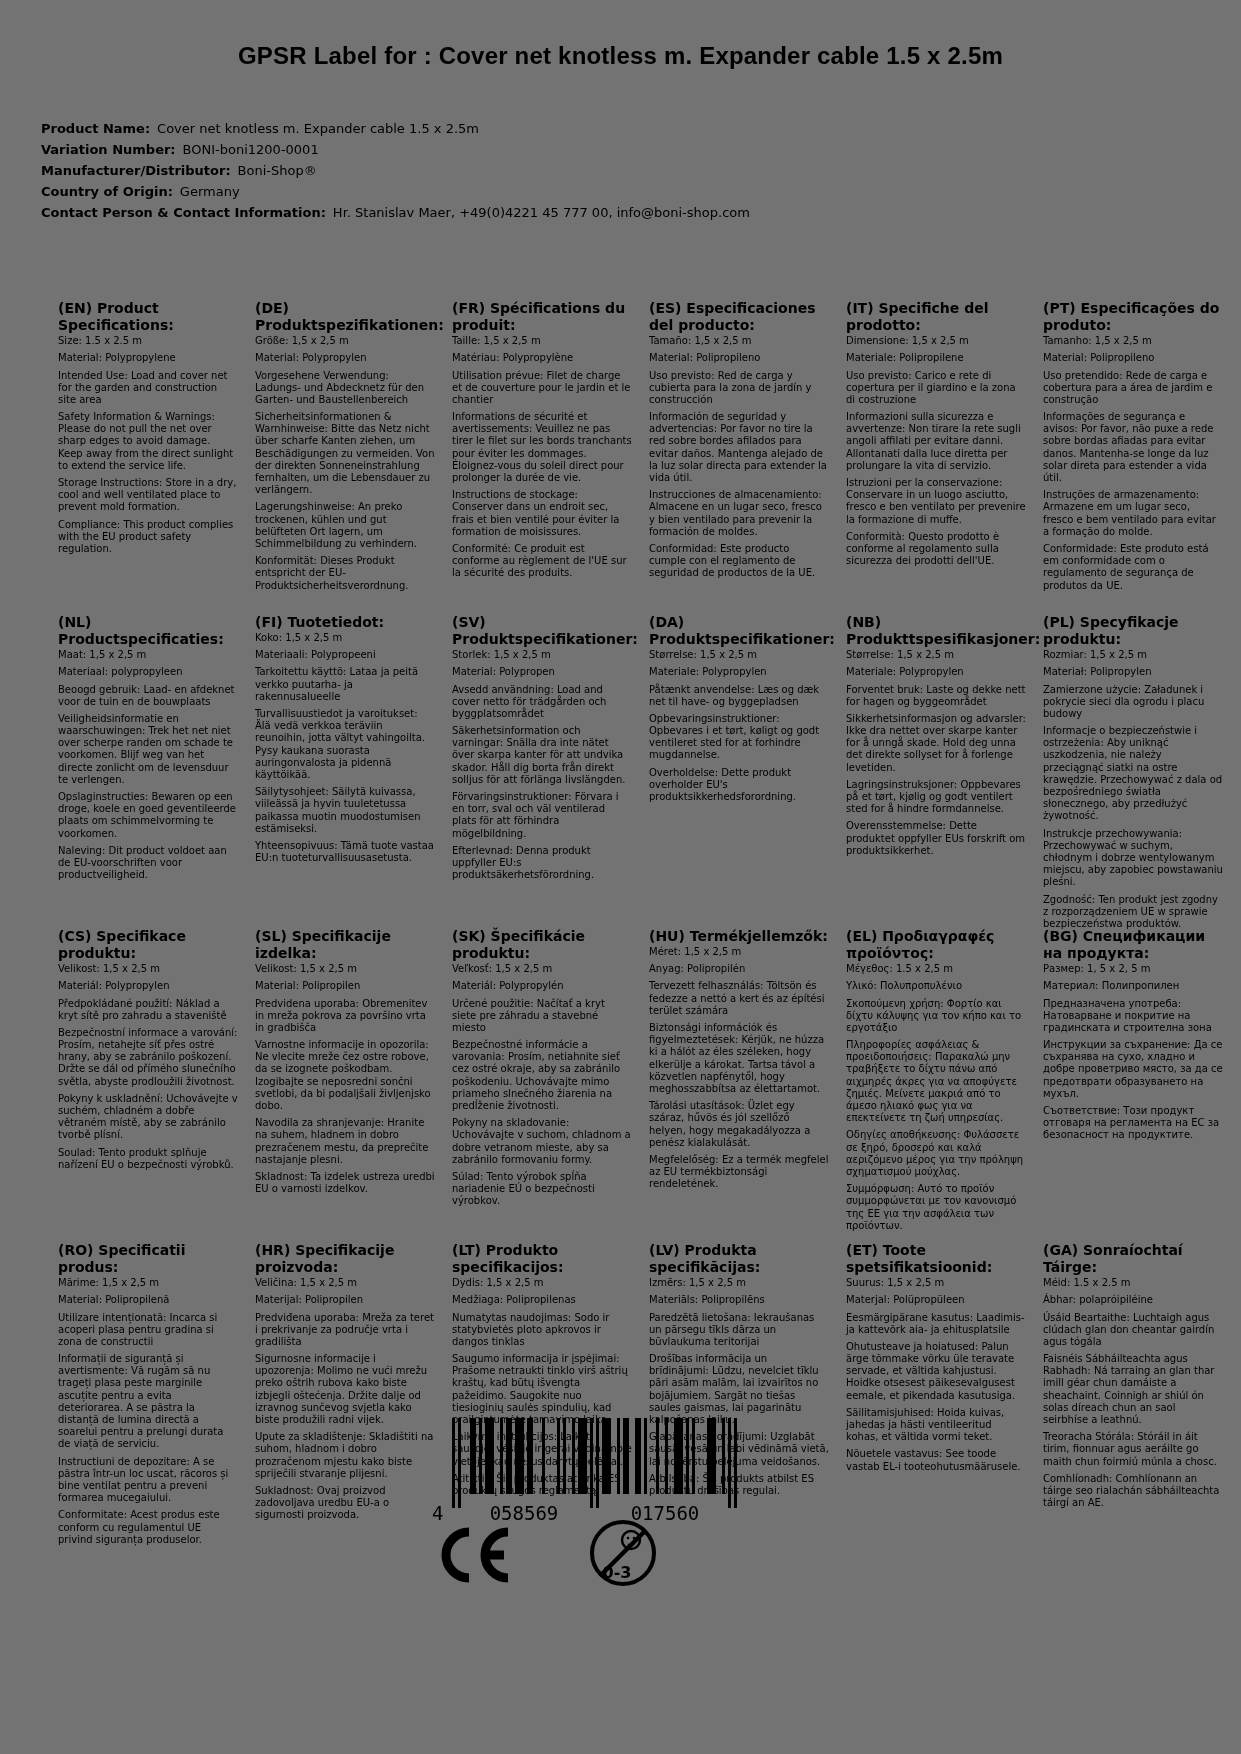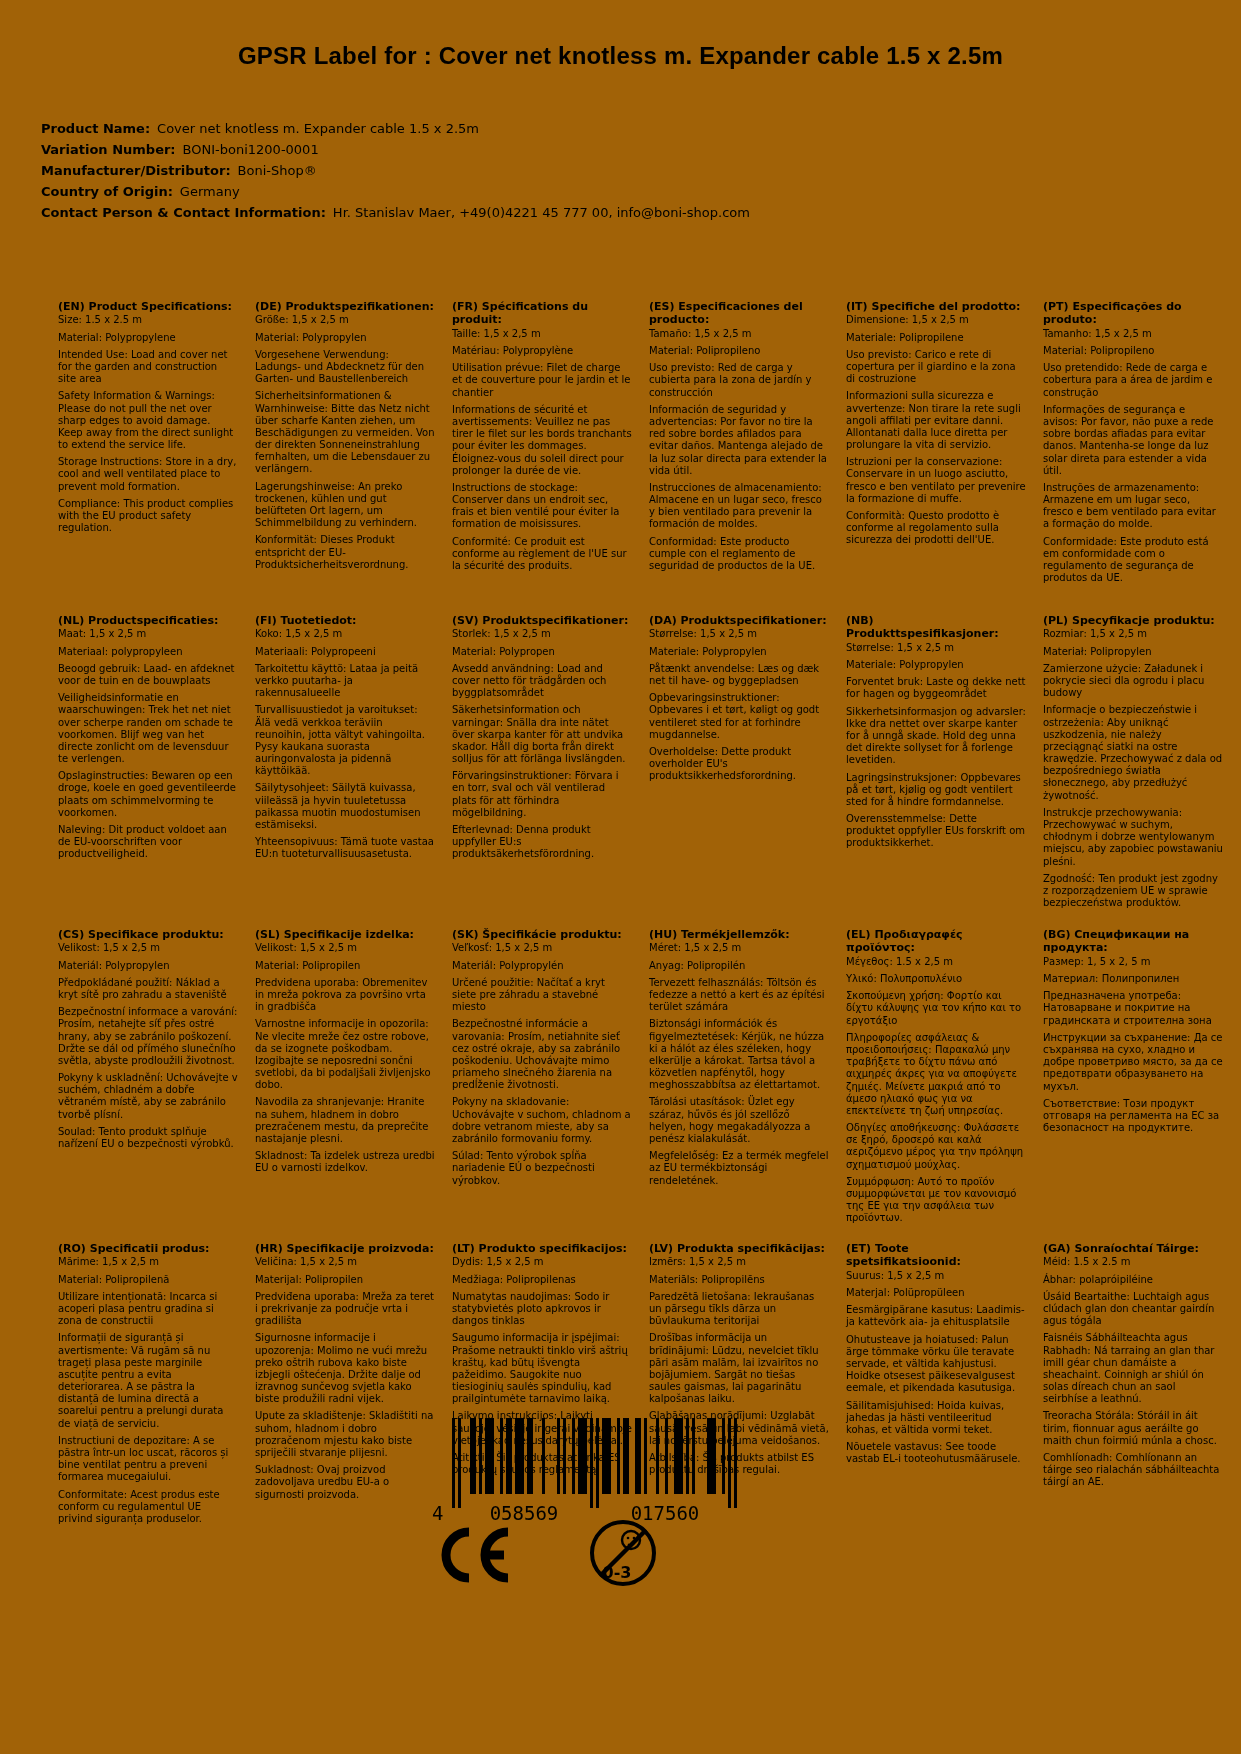--- a/index.html
+++ b/index.html
@@ -1,27 +1,27 @@
 <!DOCTYPE html>
 <html><head>
 <meta charset="utf-8">
 <style>
   html,body{margin:0;padding:0;background:#e8e8e8;}
-  .page{position:relative;width:1241px;height:1754px;background:#a16207;margin:0 auto;
+  .page{position:relative;width:1241px;height:1754px;background:#737373;margin:0 auto;
         font-family:"DejaVu Sans",sans-serif;color:#000;overflow:hidden;}
   .title{position:absolute;top:42px;left:0;width:100%;text-align:center;
          font-family:"Liberation Sans",sans-serif;font-weight:bold;font-size:24px;letter-spacing:0.2px;}
   .product-info{position:absolute;left:41px;top:118px;font-size:13px;line-height:1.62;}
   .pi-row .lbl{font-weight:bold;}
   .pi-row .val{margin-left:7px;}
   .blocks-grid{position:absolute;left:58px;top:300px;display:grid;
                grid-template-columns:repeat(6,180px);column-gap:17px;grid-auto-rows:314px;
                font-size:10px;line-height:1.22;}
   .block{overflow:visible;}
-  .block-header{font-weight:bold;font-size:11px;margin-bottom:1px;}
+  .block-header{font-weight:bold;font-size:14px;margin-bottom:1px;}
   .block p{margin:5px 0 0 0;}
   .block p.first{margin-top:0;}
   .barcode-wrap{position:absolute;left:430px;top:1418px;}
   .barcode-wrap svg rect{fill:#000;}
   .barcode-digits{font-family:"DejaVu Sans Mono",monospace;font-size:19px;fill:#000;}
   .ce-wrap{position:absolute;left:432px;top:1526px;}
   .age-wrap{position:absolute;left:586px;top:1508px;}
 </style>
 </head>
 <body>

